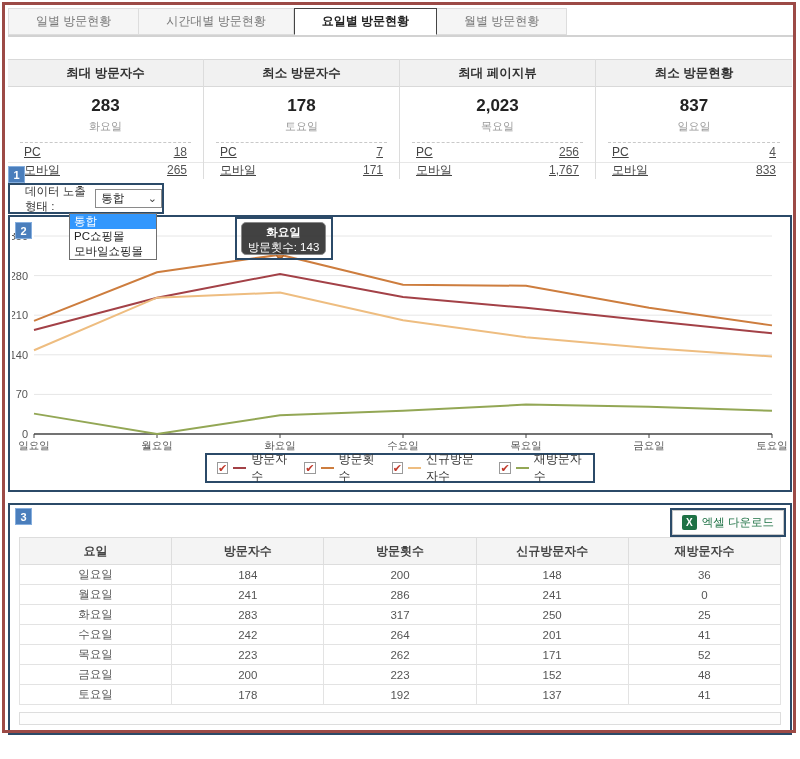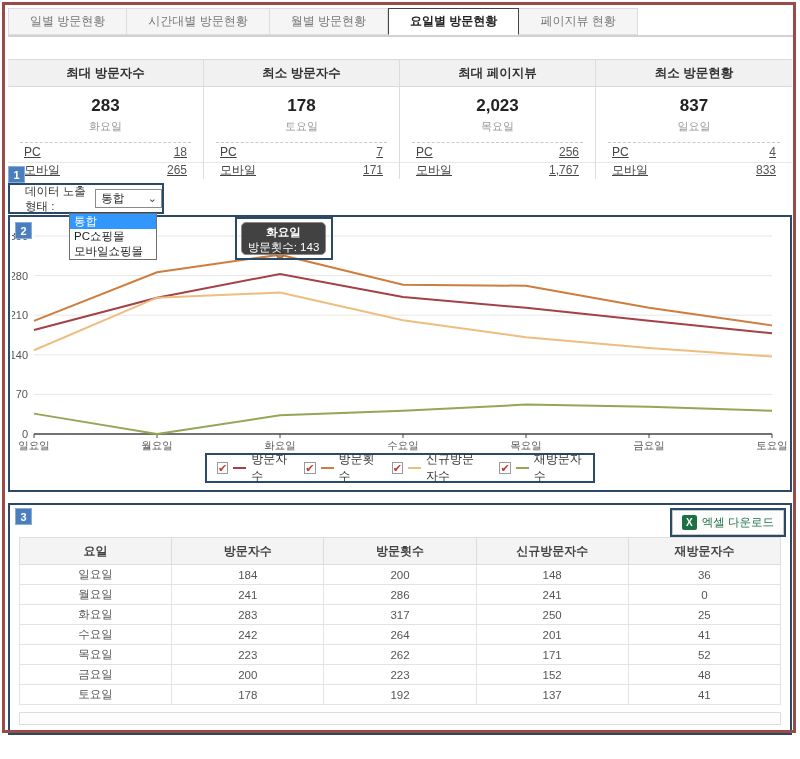--- a/index.html
+++ b/index.html
@@ -7,21 +7,21 @@
               font-family:"Liberation Sans","DejaVu Sans",sans-serif; }
   #root { position:relative; width:800px; height:759px; background:#fff; }
 
   
   .outer-frame { position:absolute; left:2px; top:2px; width:794px; height:731px;
                  border:3px solid #9c4a46; pointer-events:none; z-index:50; }
 
   
   .tab-strip { position:absolute; left:8px; top:8px; width:786px; height:29px;
                display:flex; align-items:flex-start; border-bottom:2px solid #d2d2d2; }
-  .tab { height:27px; line-height:25px; padding:0 21px; font-size:12px; color:#777;
+  .tab { height:27px; line-height:25px; padding:0 27px; font-size:12px; color:#777;
          background:#f5f5f5; border:1px solid #ddd; border-left-width:0; cursor:pointer; }
   .tab:first-child { border-left-width:1px; }
   .tab.active { background:#fff; color:#222; font-weight:bold; border:1px solid #444;
                 border-bottom-color:#fff; position:relative; z-index:2; }
 
   
   .summary { position:absolute; left:8px; top:48px; width:784px; height:115px;
              display:grid; grid-template-columns:repeat(4,1fr);
              border-bottom:1px solid #e7e7e7; }
   .card { border-right:1px solid #dcdcdc;margin-top:11px; }
@@ -108,23 +108,22 @@
 </style>
 </head>
 <body>
 
 <div id="root">
   <div class="outer-frame"></div>
 
   <div class="tab-strip">
       <div class="tab">일별 방문현황</div>
       <div class="tab">시간대별 방문현황</div>
+      <div class="tab active">요일별 방문현황</div>
       <div class="tab">월별 방문현황</div>
-      <div class="tab active">요일별 방문현황</div>
-      <div class="tab">페이지뷰 현황</div>
     </div>
 
   <div class="summary">
       <div class="card">
         <div class="card-title">최대 방문자수</div>
         <div class="card-value">283</div>
         <div class="card-day">화요일</div>
         <div class="card-sep"></div>
         <div class="card-row">
           <span>PC</span>

